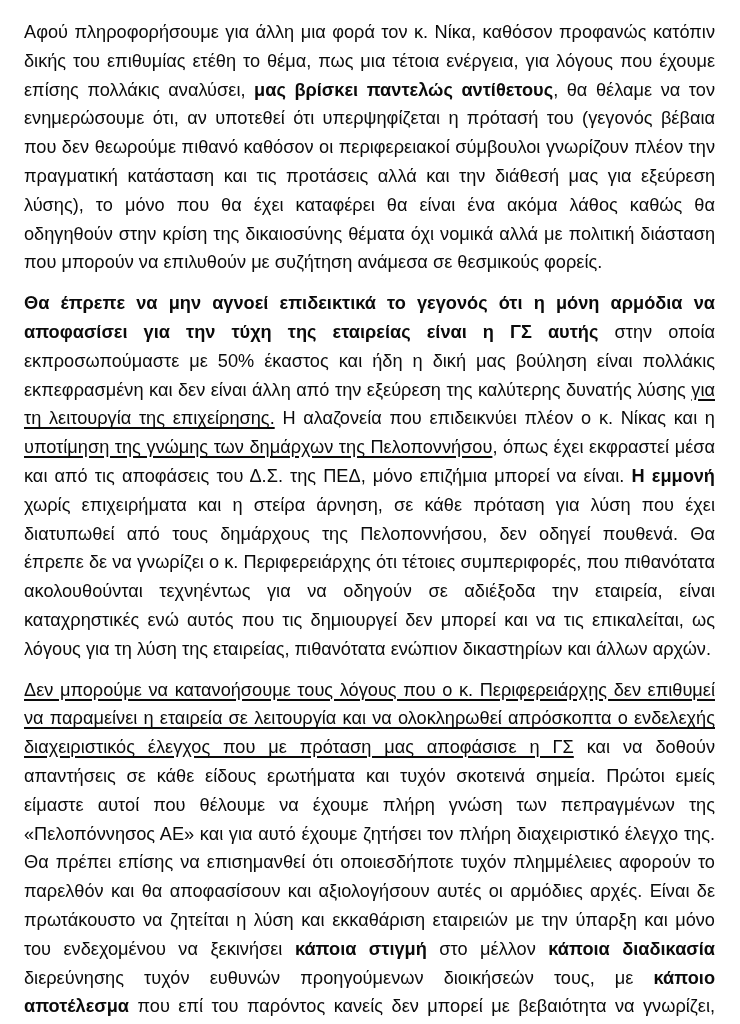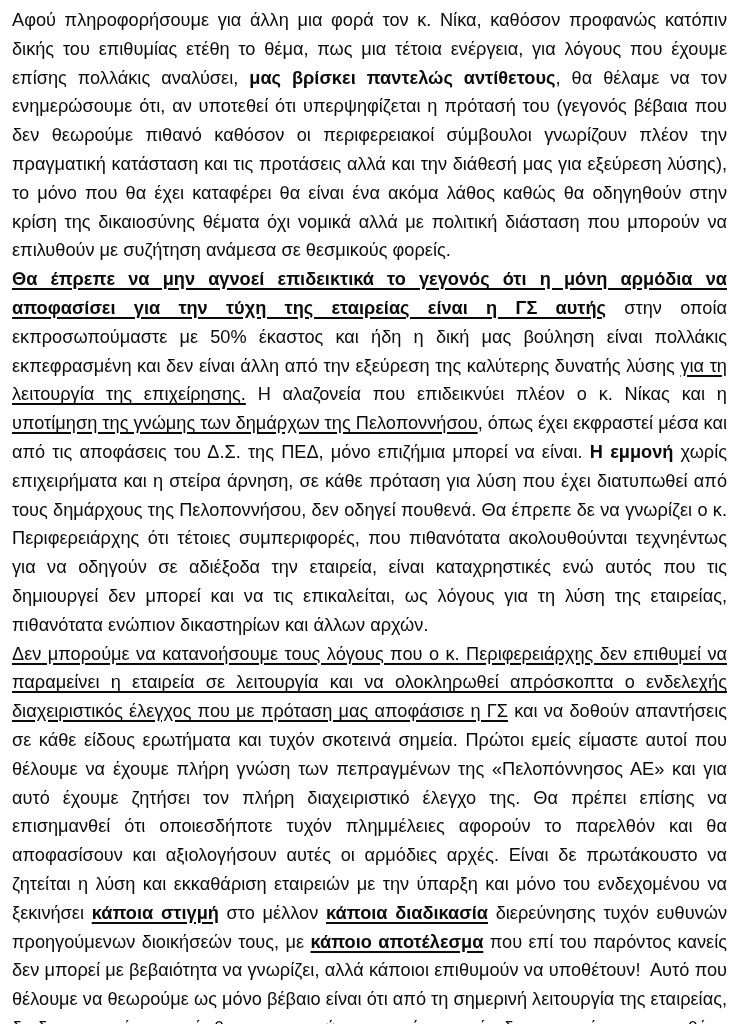--- a/index.html
+++ b/index.html
@@ -17,33 +17,32 @@
     overflow: hidden;
   }
   .doc {
     font-family: "Liberation Sans", "DejaVu Sans", sans-serif;
     font-size: 18.2px;
     line-height: 28.8px;
     color: #0b0b0b;
     text-align: justify;
   }
   .doc p {
-    margin: 0;
+    margin: 12px;
     padding: 0;
   }
   .seg { font-weight: normal; text-decoration: none; }
   .seg.b { font-weight: bold; }
   .seg.u {
     text-decoration: underline;
     text-decoration-thickness: 1.5px;
     text-underline-offset: 3px;
   }
   .seg.bu {
     font-weight: bold;
-    text-decoration: underline;
     text-decoration-thickness: 2px;
     text-underline-offset: 3px;
   }
 </style>
 </head>
 <body>
 
 <div class="page">
   <div class="doc">
 

